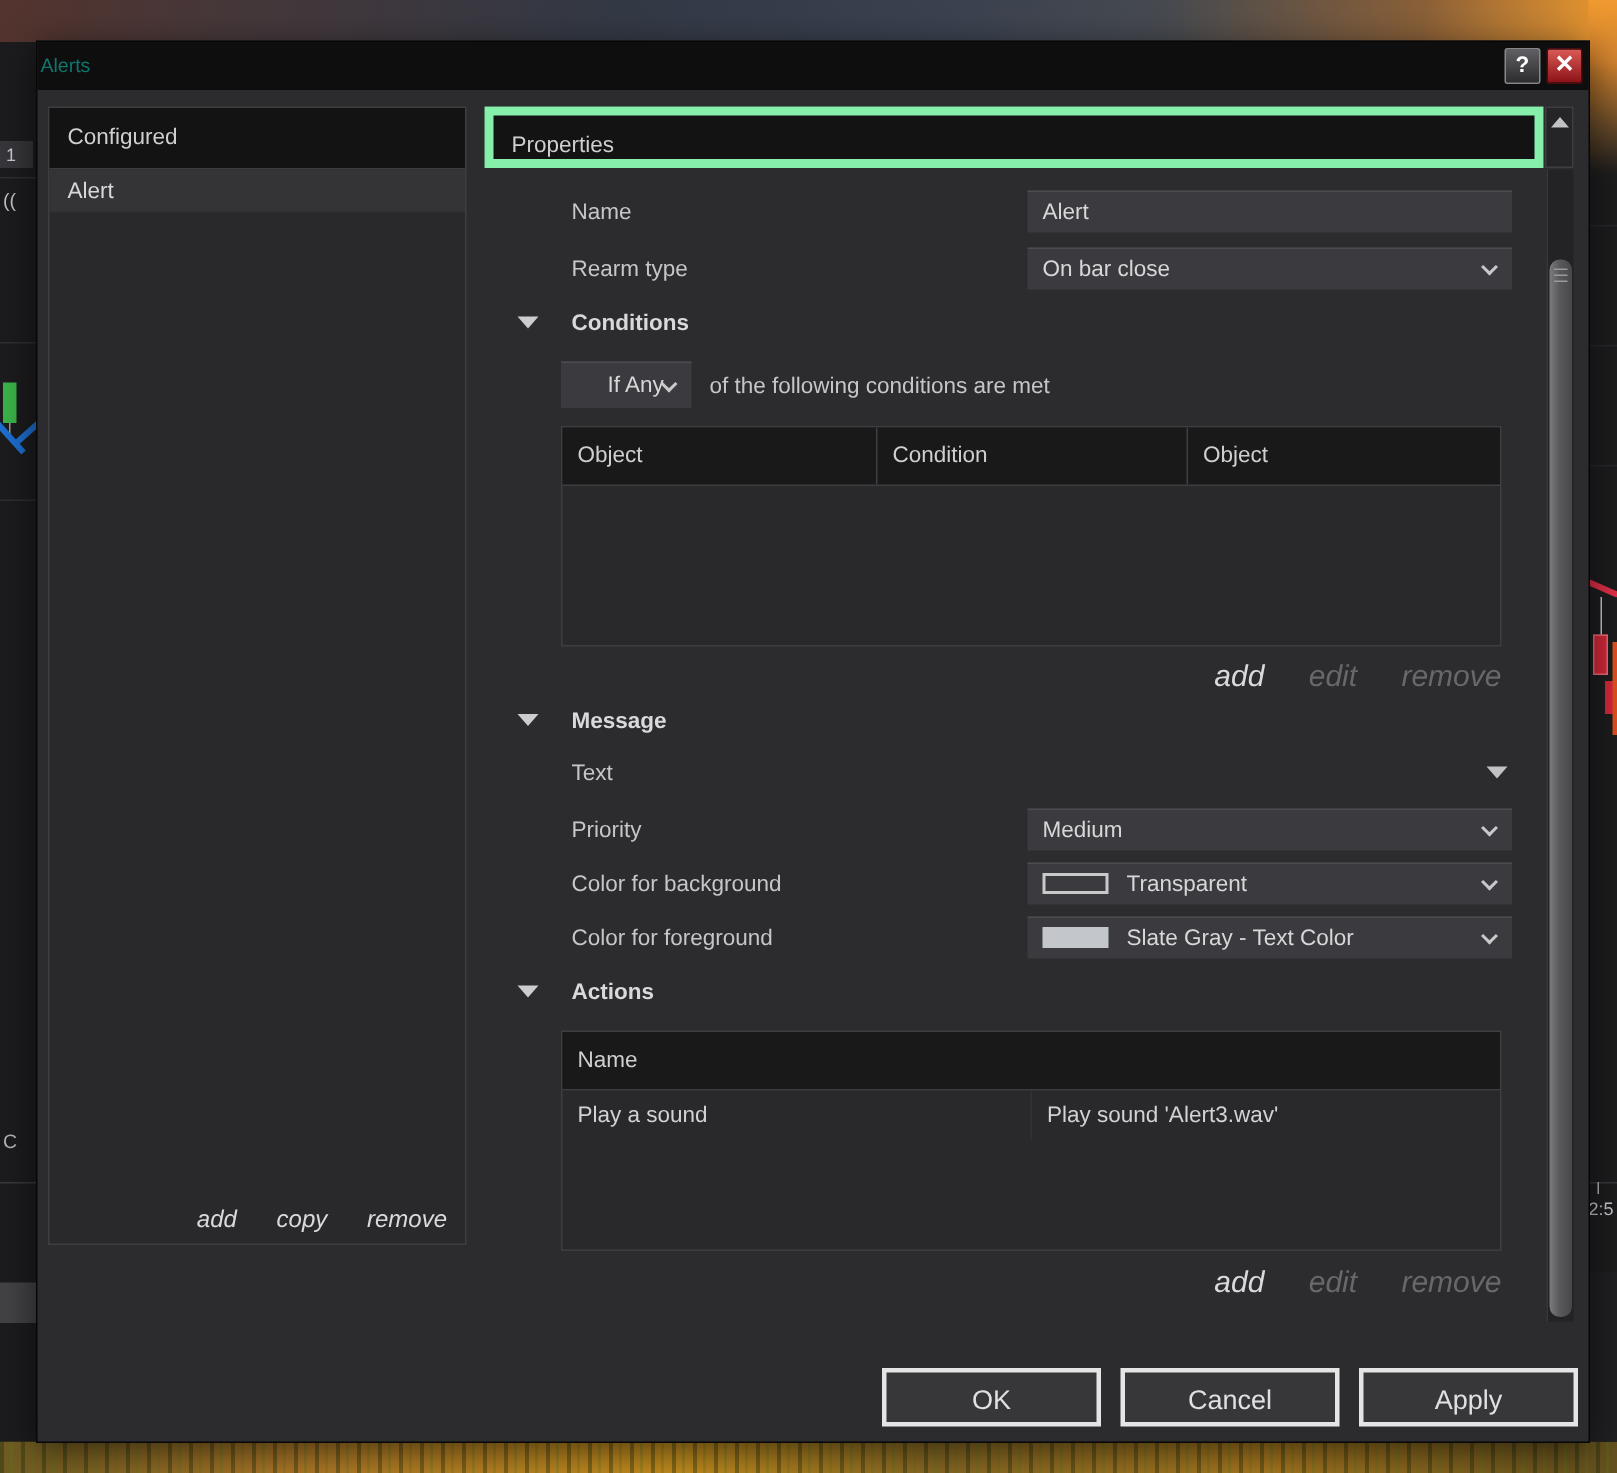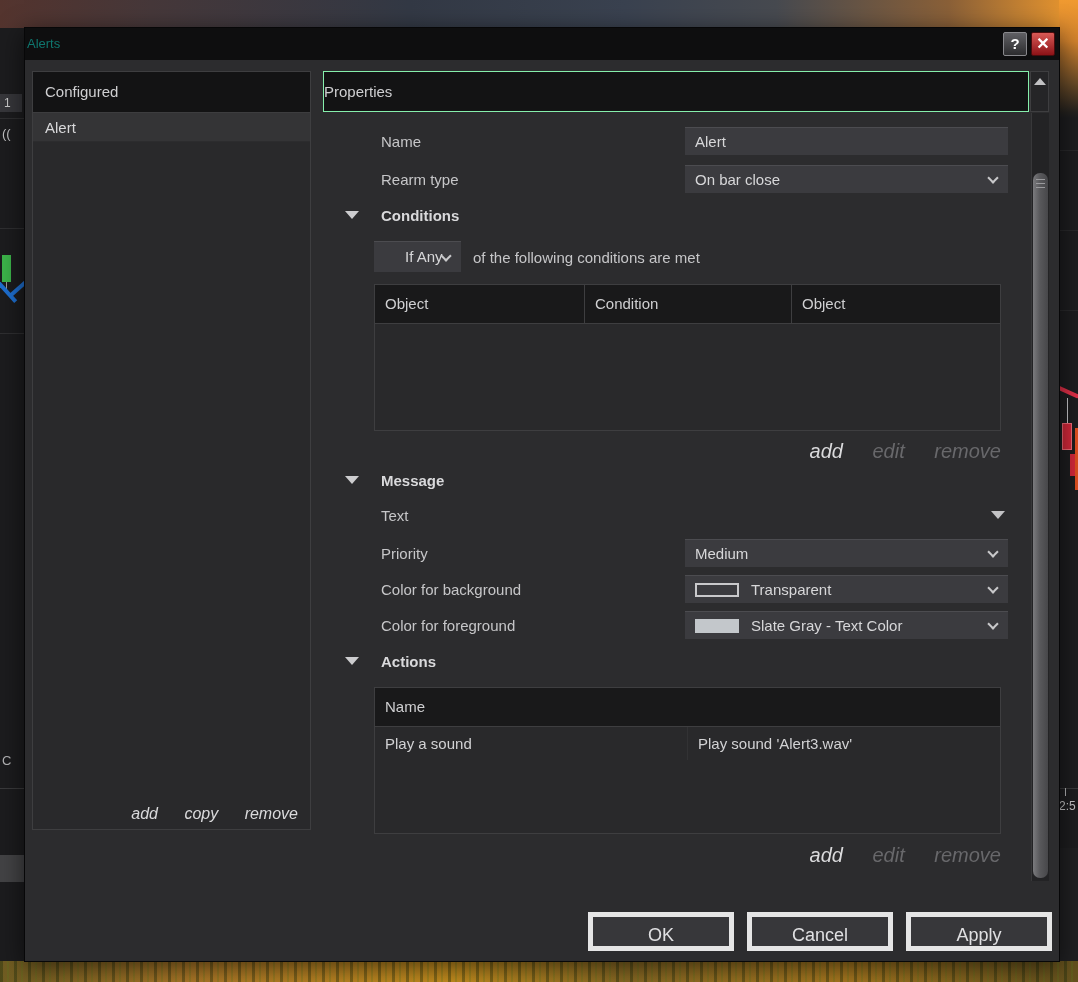--- a/index.html
+++ b/index.html
@@ -39,21 +39,21 @@
   .panel-header { background:#131314; color:#cfcfd1; font-size:15px; line-height:40px; padding-left:12px;
     border-bottom:1px solid #3d3d3f; height:41px; }
   .left-panel { position:absolute; left:7px; top:43px; width:279px; height:759px; background:#29292b; border:1px solid #3e3e40; }
   .list-item { height:29px; line-height:29px; padding-left:12px; font-size:15px; color:#d8d8da;
     background:#343436; border-bottom:1px solid #2c2c2e; cursor:pointer; }
   .panel-links { position:absolute; right:12px; bottom:6px; font-size:16px; font-style:italic; }
   .lnk { color:#dadadc; margin-left:22px; cursor:pointer; }
   .lnk.disabled { color:#68686b; cursor:default; }
 
   .right-header { position:absolute; left:298px; top:43px; width:706px; height:41px; background:#131314;
-    border:1px solid #86efac; color:#cfcfd1; font-size:15px; line-height:39px; }
+    border:6px solid #86efac; color:#cfcfd1; font-size:15px; line-height:39px; padding-left:12px; }
   .scroll-btns { position:absolute; left:1005px; top:43px; width:19px; height:41px; background:#252527; border:1px solid #3e3e40; }
   .sb { position:relative; width:100%; height:20px; cursor:pointer; }
   .tri-up, .tri-down, .tri-left-hdr { width:0; height:0; position:absolute; }
   .tri-up   { left:3px; top:6px;  border-left:6px solid transparent; border-right:6px solid transparent; border-bottom:7px solid #c2c2c4; }
   .tri-down { left:3px; top:26px; border-left:6px solid transparent; border-right:6px solid transparent; border-top:7px solid #c2c2c4; }
 
   .scrollbar { position:absolute; left:1006px; top:85px; width:18px; height:768px; background:#232325; border-left:1px solid #38383a; }
   .thumb { position:absolute; left:1px; top:60px; width:15px; height:705px; border-radius:7px;
     background:linear-gradient(90deg,#7b7b7e 0%,#59595c 45%,#47474a 100%); cursor:grab; }
   .grip { position:absolute; left:3px; width:9px; height:1px; background:#9a9a9d; }
@@ -77,21 +77,21 @@
   .tbl-cell { font-size:15px; color:#d2d2d4; line-height:33px; padding-left:10px; border-right:1px solid #323234; }
   .tbl-cell:last-child { border-right:none; }
   .tbl-links { position:absolute; left:349px; width:627px; text-align:right; font-size:20px; font-style:italic; }
   .tbl-links .lnk { margin-left:24px; }
 
   .swatch { display:inline-block; width:44px; height:14px; vertical-align:-2px; margin-right:12px; }
   .swatch.outline { border:2px solid #c9c9cb; background:transparent; }
   .combo-arrow { position:absolute; left:966px; width:0; height:0;
     border-left:7px solid transparent; border-right:7px solid transparent; border-top:8px solid #c2c2c4; cursor:pointer; }
 
-  .footer-btn { position:absolute; top:884px; width:146px; height:39px; background:#37373a; border:5px solid #e5e5e5;
+  .footer-btn { position:absolute; top:884px; width:146px; height:39px; background:#37373a; border:3px solid #e5e5e5;
     color:#e0e0e2; font-size:18px; text-align:center; line-height:37px; cursor:pointer; }
 </style>
 </head>
 <body>
 
 <div class="desktop">
 
   <div class="sky"></div>
   <div class="sky-right"></div>
   <div class="grass"></div>

